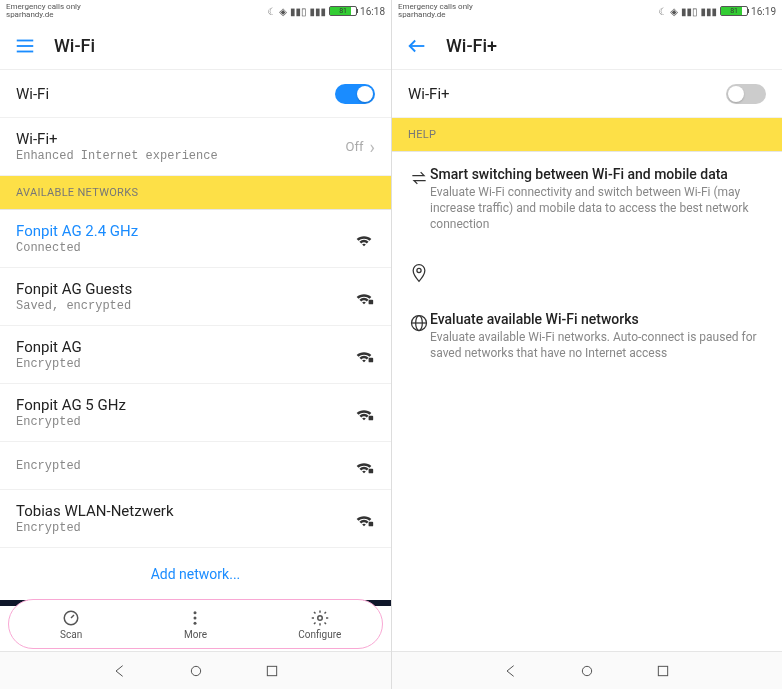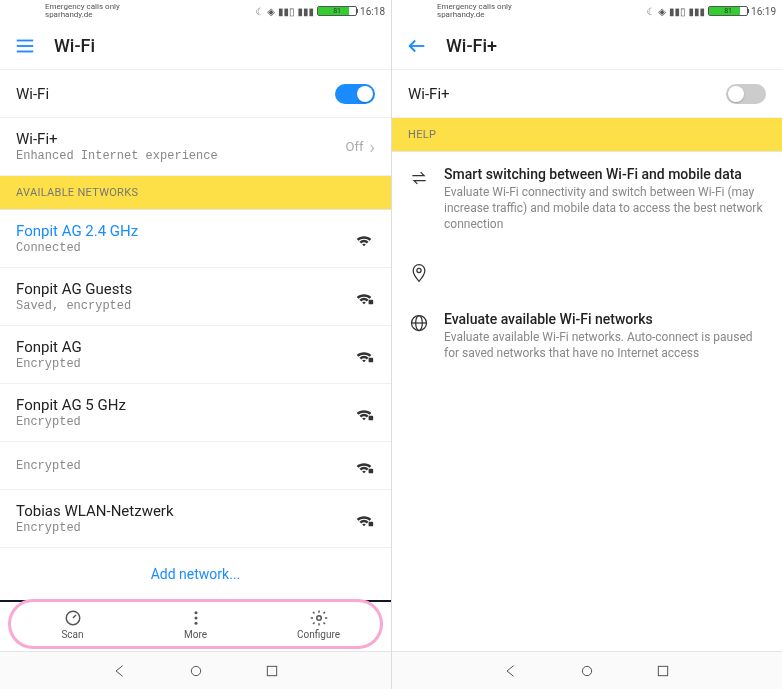--- a/index.html
+++ b/index.html
@@ -1,46 +1,46 @@
 <!DOCTYPE html>
 <html><head>
 <meta charset="utf-8">
 <style>
 * { margin:0; padding:0; box-sizing:border-box; font-family:-apple-system,Roboto,Arial,sans-serif; }
 body { background:#fff; display:flex; width:782px; height:689px; }
 .screen { width:391px; height:689px; display:flex; flex-direction:column; background:#fff; position:relative; }
 .screen + .screen { border-left:1px solid #ddd; }
 .statusbar { height:22px; display:flex; align-items:center; padding:2px 6px; font-size:8px; color:#555; justify-content:space-between; }
-.sb-left { line-height:1;margin-left:39px; }
+.sb-left { line-height:1; }
 .sb-right { display:flex; align-items:center; gap:3px; font-size:10px; }
-.sb-right .bat { width:40px; height:10px; border:1px solid #555; border-radius:2px; position:relative; display:flex; align-items:center; }
+.sb-right .bat { width:28px; height:10px; border:1px solid #555; border-radius:2px; position:relative; display:flex; align-items:center; }
 .sb-right .bat::after { content:""; position:absolute; right:-2px; width:1px; height:4px; background:#555; }
 .sb-right .bat-fill { background:#3c3; height:100%; width:81%; }
 .sb-right .bat-txt { position:absolute; width:100%; text-align:center; font-size:7px; color:#333; }
 .appbar { height:48px; display:flex; align-items:center; padding:0 14px; gap:18px; border-bottom:1px solid #eee; }
 .appbar .title { font-size:18px; font-weight:500; color:#222; }
 .row { display:flex; align-items:center; padding:12px 16px; border-bottom:1px solid #f0f0f0; min-height:48px; }
 .row .lbl { flex:1; }
 .row .lbl .t { font-size:15px; color:#222; }
 .row .lbl .s { font-size:12px; color:#888; margin-top:1px;font-family:Liberation Mono, monospace; }
 .row .lbl .t.blue { color:#1a8cff; }
 .toggle { width:40px; height:20px; border-radius:10px; background:#ccc; position:relative; }
 .toggle.on { background:#1a8cff; }
 .toggle::after { content:""; position:absolute; width:16px; height:16px; background:#fff; border-radius:50%; top:2px; left:2px; box-shadow:0 1px 2px rgba(0,0,0,.2); }
 .toggle.on::after { left:22px; }
 .section-hdr { background:#fde047; padding:10px 16px; font-size:11px; color:#777; letter-spacing:.3px; border-bottom:1px solid #e5e5e5; }
 .wifi-icon { width:22px; height:22px; flex-shrink:0; }
 .chev { color:#bbb; font-size:18px; margin-left:6px; }
 .off-txt { color:#aaa; font-size:13px; }
-.addnet { text-align:center; padding:18px; color:#1a8cff; font-size:14px; border-bottom:2px solid #0f172a; }
-.bottombar { position:absolute; bottom:40px; left:8px; right:8px; height:50px; background:#fff; border:3px solid #f9a8d4; border-radius:25px; display:flex; }
+.addnet { text-align:center; padding:18px; color:#1a8cff; font-size:14px; border-bottom:6px solid #0f172a; }
+.bottombar { position:absolute; bottom:40px; left:8px; right:8px; height:50px; background:#fff; border:1px solid #f9a8d4; border-radius:25px; display:flex; }
 .bottombar .bb { flex:1; display:flex; flex-direction:column; align-items:center; justify-content:center; gap:2px; font-size:10px; color:#555; }
 .navbar { position:absolute; bottom:0; left:0; right:0; height:38px; background:#fafafa; display:flex; align-items:center; justify-content:center; gap:60px; border-top:1px solid #e5e5e5; }
 .nav-ico { width:16px; height:16px; }
-.help-row { display:flex; padding:14px 16px; gap:14px; }
+.help-row { display:flex; padding:14px 16px; }
 .help-row .hi { width:22px; flex-shrink:0; display:flex; justify-content:center; padding-top:2px; }
 .help-row .hc .t { font-size:14px; color:#222; font-weight:500; margin-bottom:2px; }
 .help-row .hc .s { font-size:12px; color:#888; line-height:1.35; }
 .scroll { flex:1; overflow:hidden; }
 </style>
 </head>
 <body>
 
 <div class="screen">
   <div class="statusbar">

